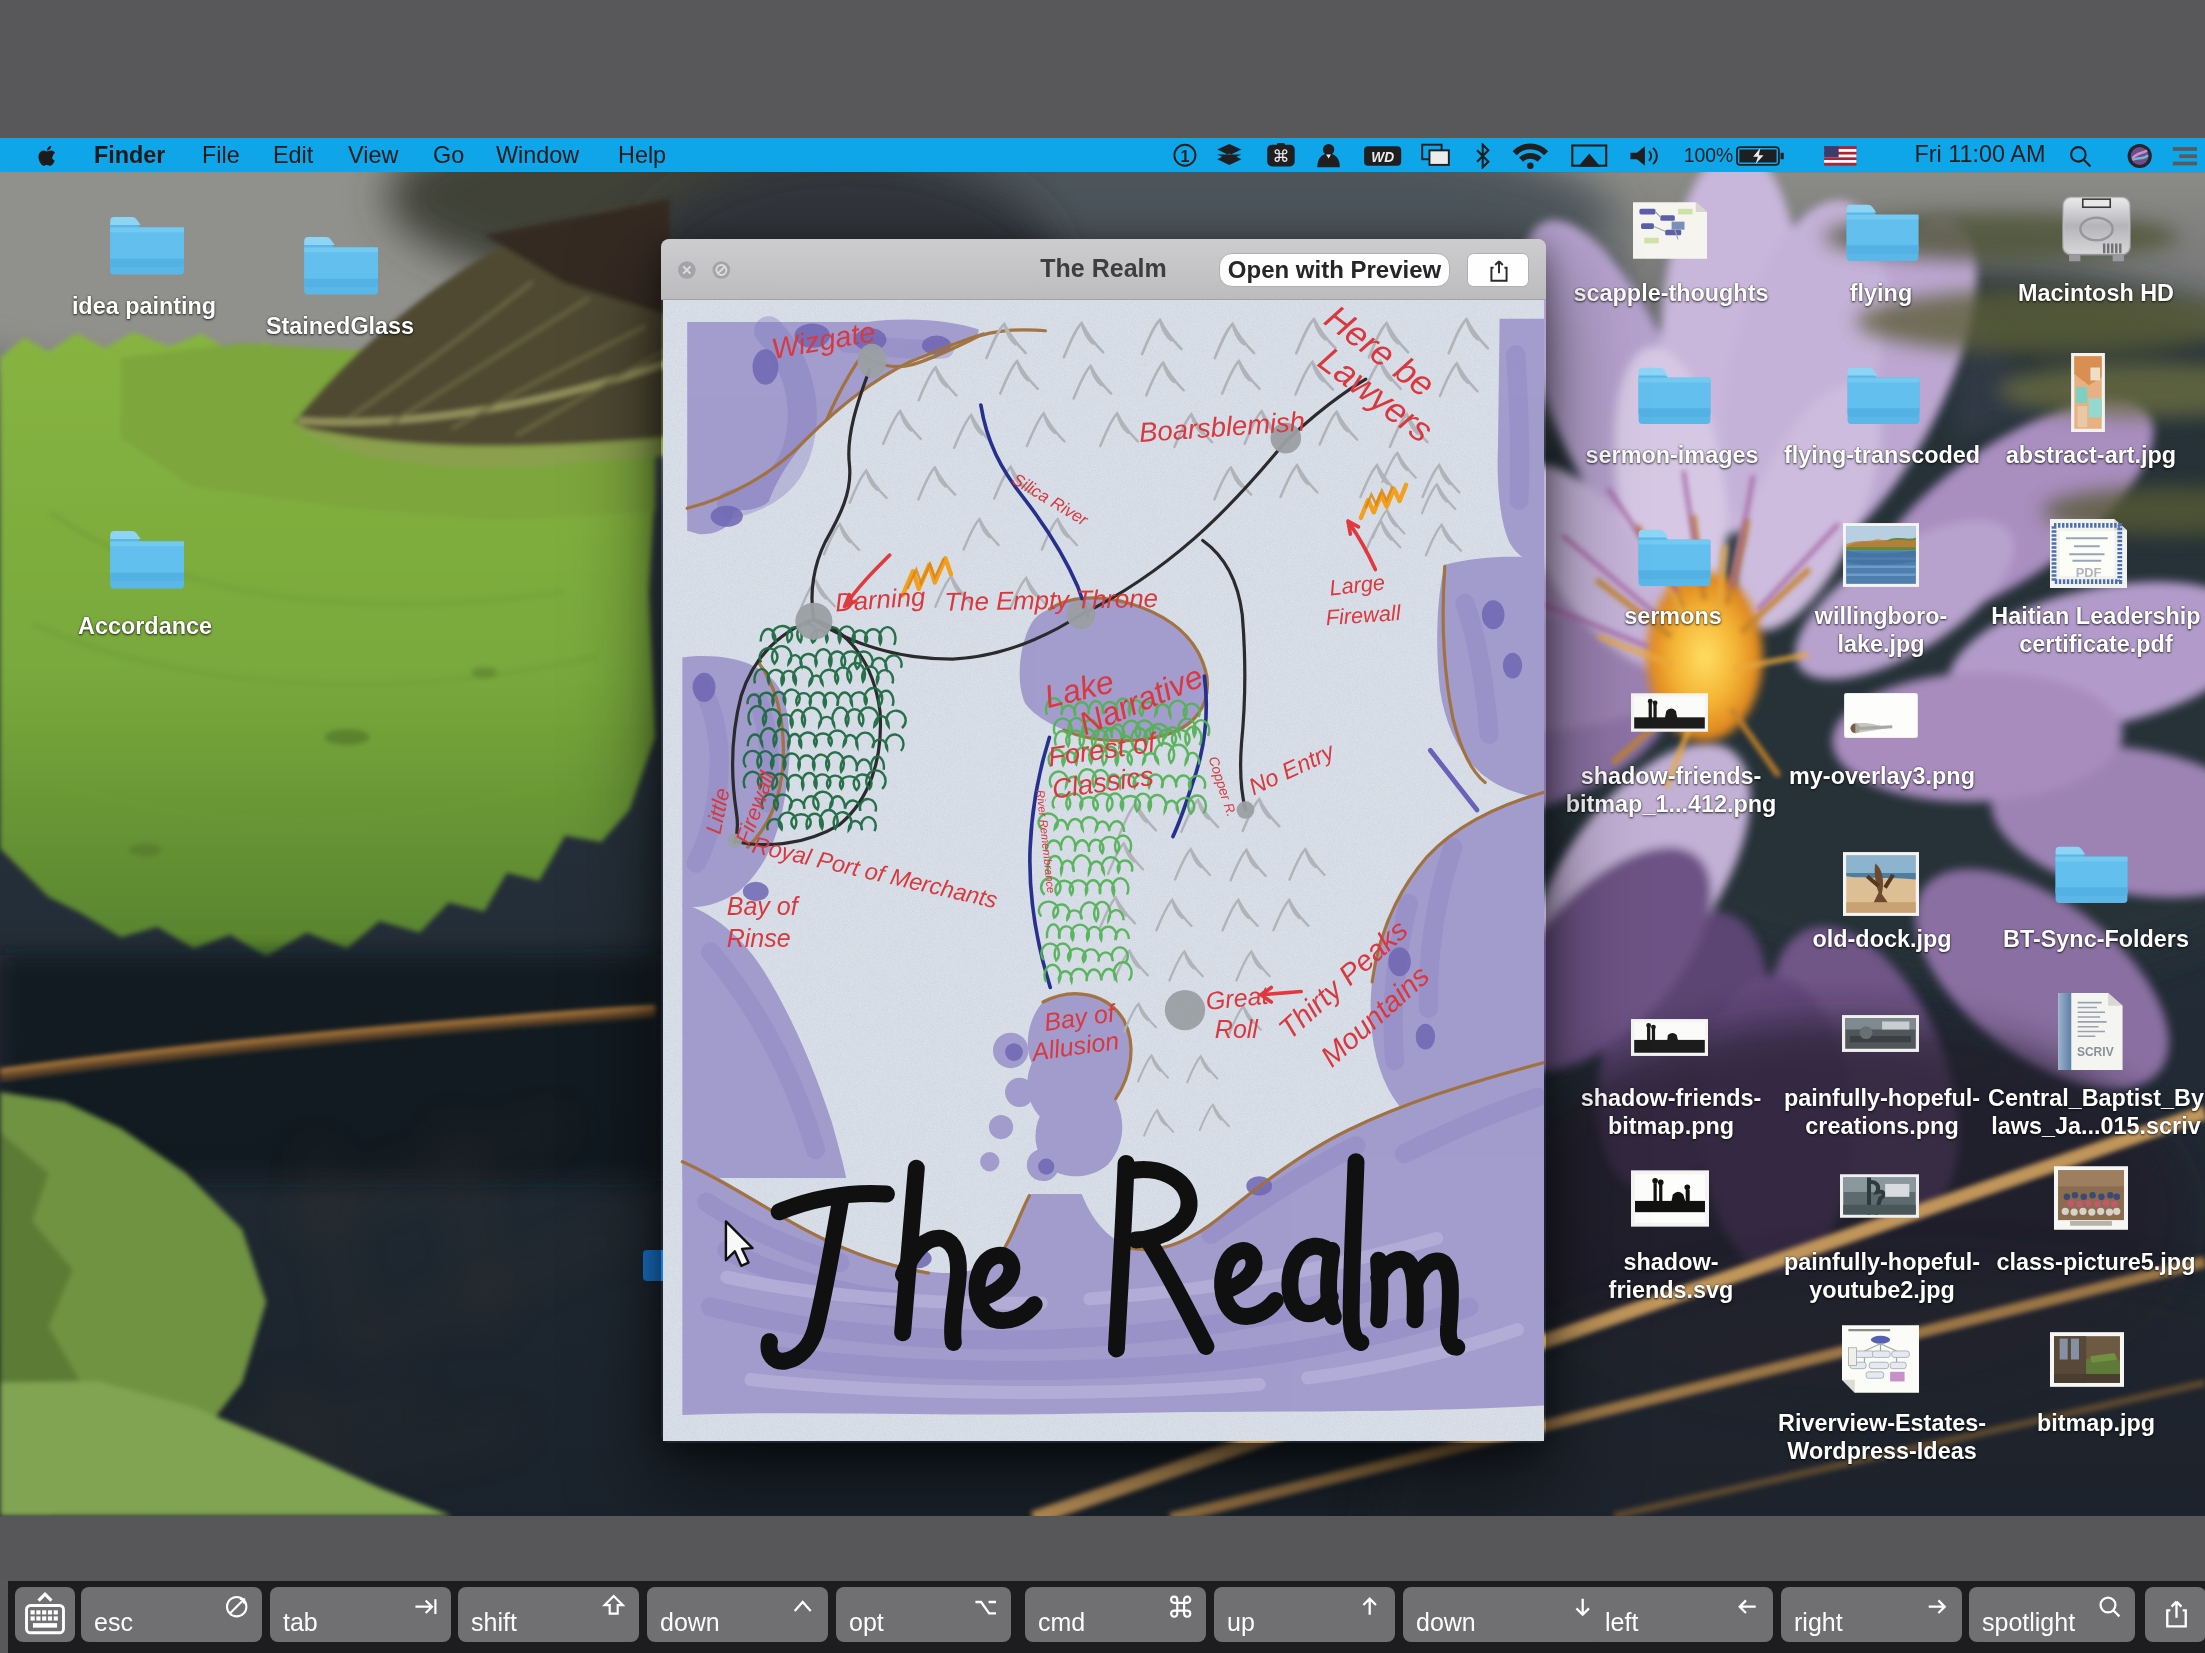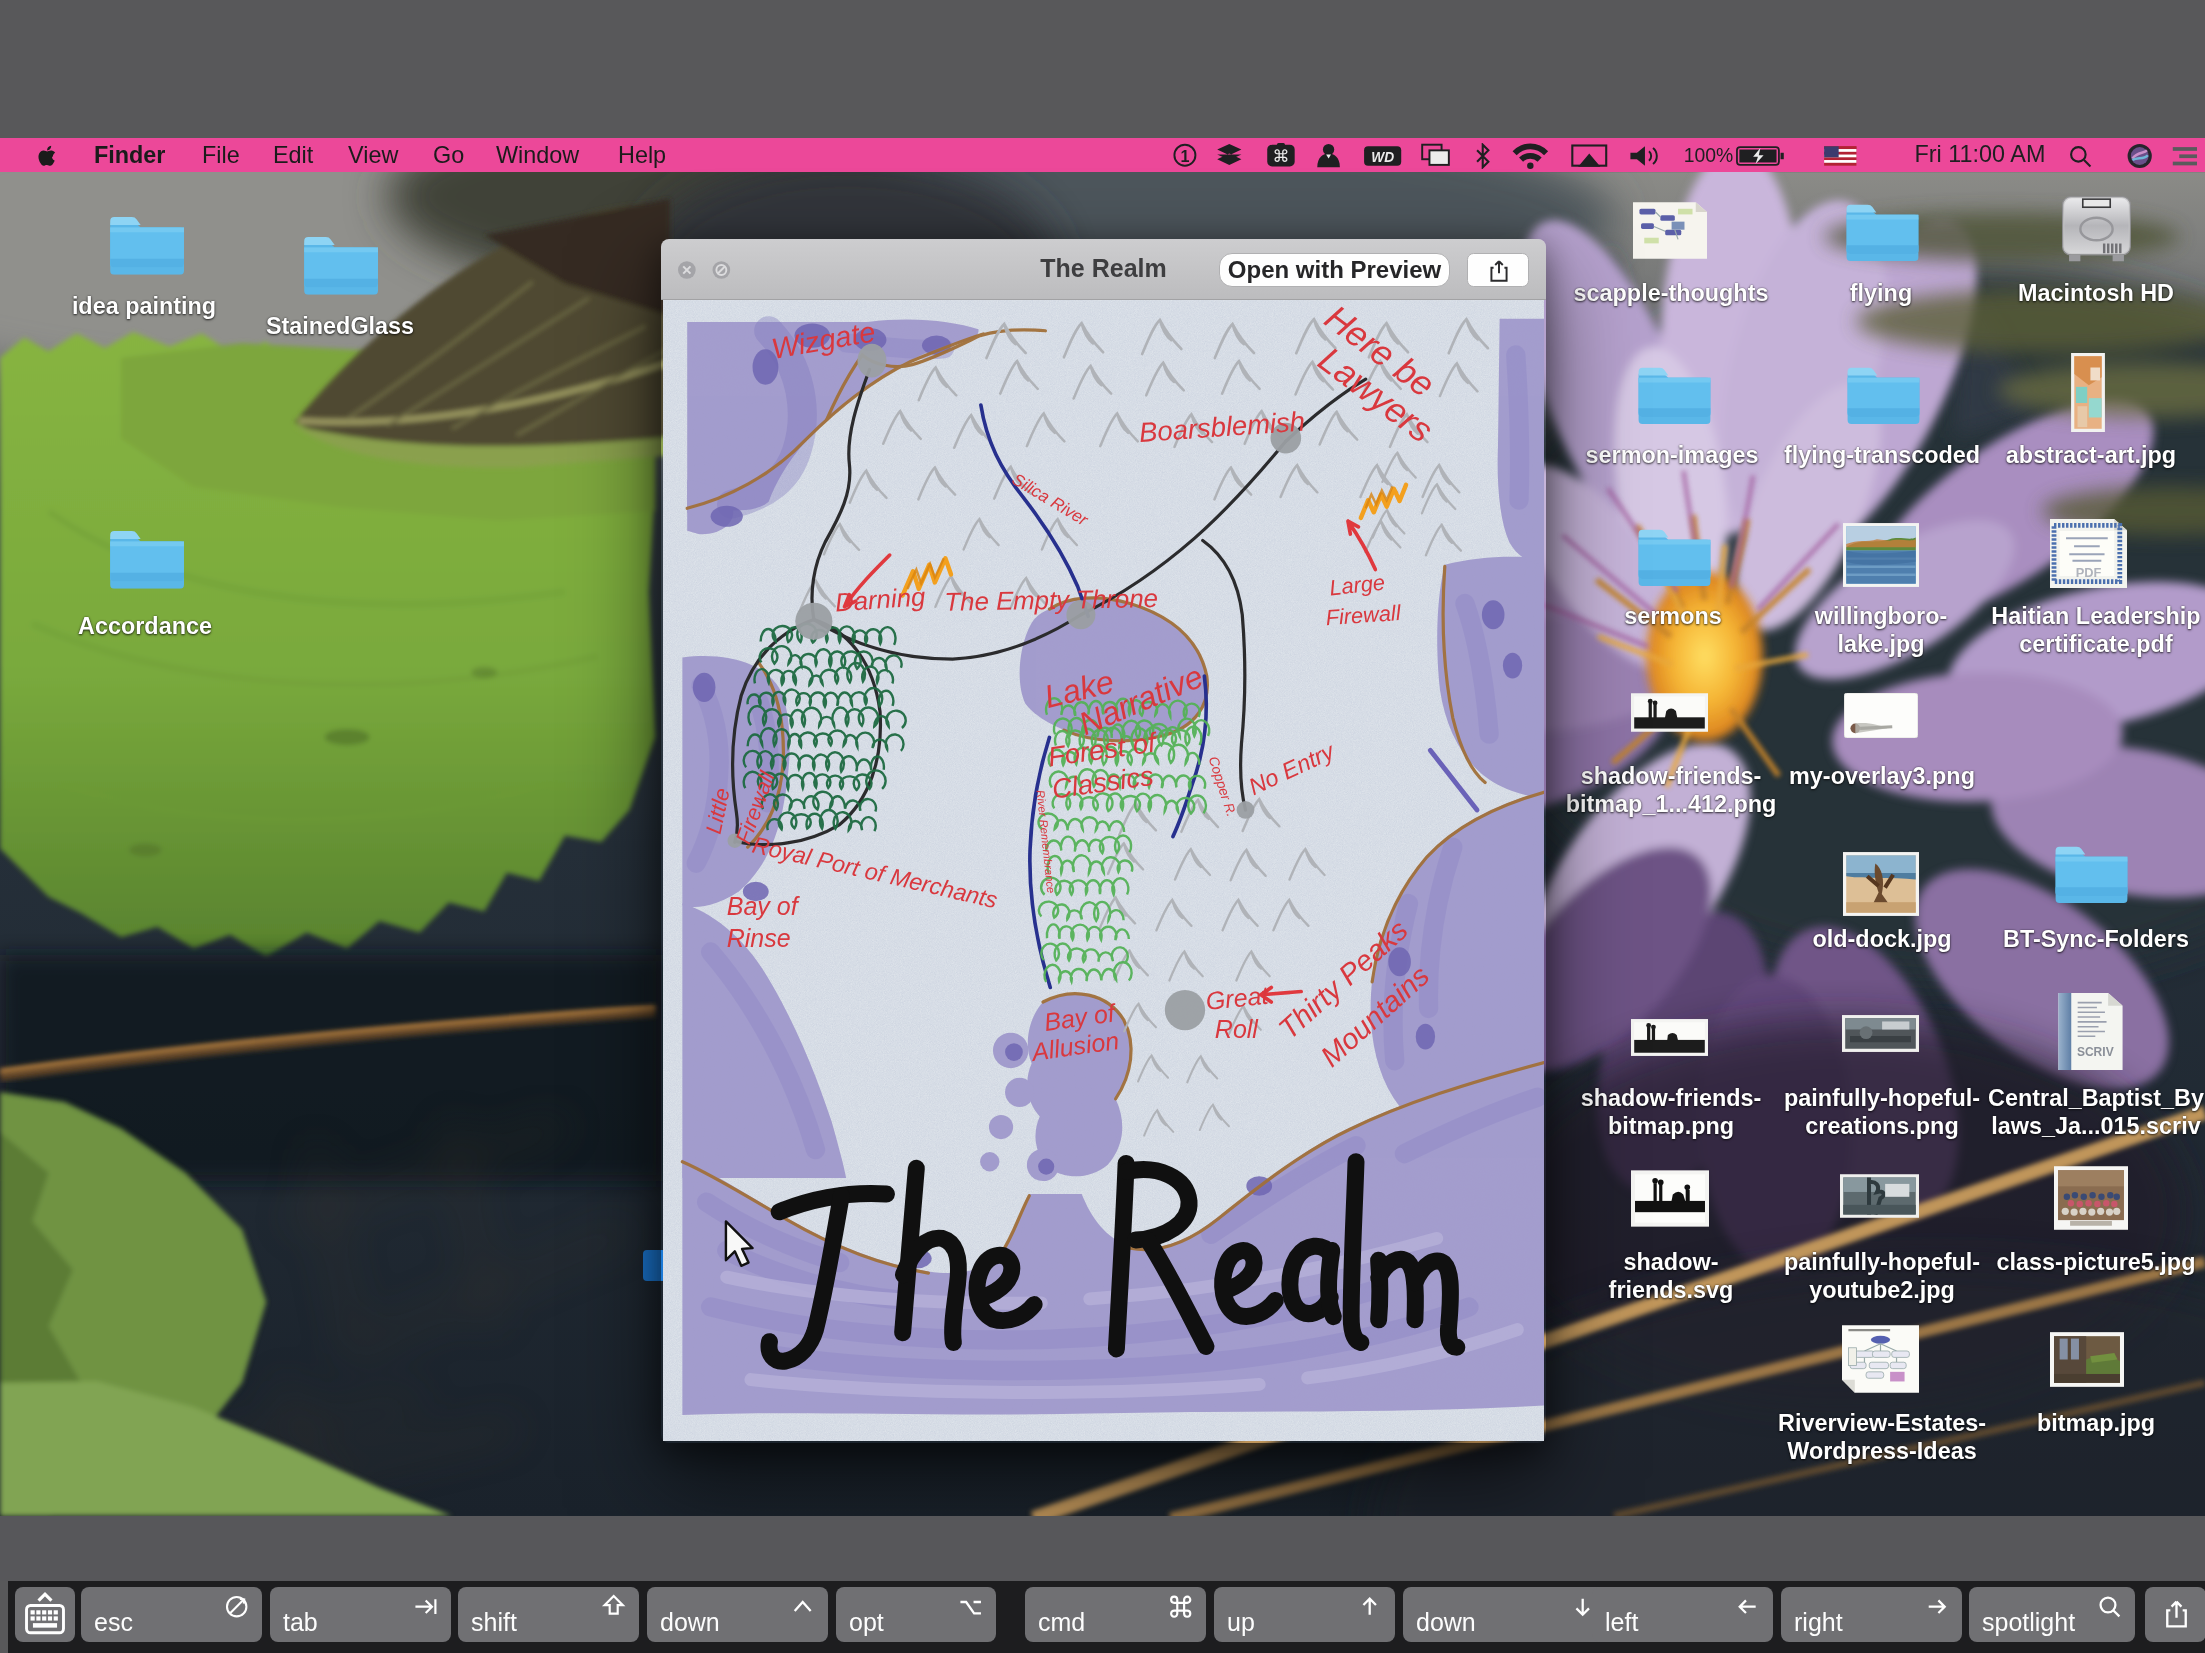--- a/index.html
+++ b/index.html
@@ -1,18 +1,18 @@
 <!DOCTYPE html>
 <html style="font-size:13px"><head>
 <meta charset="utf-8">
 <style>
   html,body{margin:0;padding:0;width:2205px;height:1653px;overflow:hidden;background:#58585a;}
   *{box-sizing:border-box;font-family:"Liberation Sans",sans-serif;}
   .abs{position:absolute;}
-  #menubar{position:absolute;left:0;top:138px;width:2205px;height:34px;background:#ec4899;color:#1b1b1b;font-size:23.4px;}
+  #menubar{position:absolute;left:0;top:138px;width:2205px;height:34px;background:#0ea5e9;color:#1b1b1b;font-size:23.4px;}
   .mi{position:absolute;top:0;height:34px;line-height:34px;}
   #wall{position:absolute;left:0;top:172px;width:2205px;height:1344px;overflow:hidden;background:#222b34;}
   .lbl{position:absolute;color:#fff;font-size:23.4px;font-weight:600;text-align:center;line-height:28px;
        text-shadow:0 0.8px 2.4px rgba(0,0,0,.75),0 0 1.6px rgba(0,0,0,.5);transform:translateX(-50%);white-space:pre;}
   .strip{position:absolute;left:0;top:1516px;width:2205px;height:65px;background:#57575a;}
   #keybar{position:absolute;left:0;top:1581px;width:2205px;height:72px;background:#1d1d1f;margin-left:8px;}
   .key{position:absolute;top:5.7px;height:55px;background:#707073;border-radius:8px;color:#fff;}
   .key .kt{position:absolute;left:13px;bottom:4.8px;font-size:25px;color:#fdfdfd;}
   #qlwin{position:absolute;left:661px;top:239px;width:885px;height:1204px;border-radius:8px;
          box-shadow:0 36px 89px rgba(0,0,0,.6),0 8px 32px rgba(0,0,0,.45);}
@@ -894,21 +894,21 @@
     <svg class="abs" style="right:11.3px;top:5.7px" width="27.4" height="27.4" viewBox="0 0 24 24">
         <path d="M12,3.5 L20,11.5 L15.5,11.5 L15.5,19 L8.5,19 L8.5,11.5 L4,11.5 Z" stroke="#fff" stroke-width="1.9" fill="none"></path>
       </svg>
   </div>
   <div class="key" style="left:639px;width:181px">
       <span class="kt">down</span>
     <svg class="abs" style="right:11.3px;top:7.3px" width="27.4" height="27.4" viewBox="0 0 24 24">
         <path d="M5,15 L12,7 L19,15" stroke="#fff" stroke-width="2" fill="none"></path>
       </svg>
   </div>
-  <div class="key" style="left:828px;width:160px">
+  <div class="key" style="left:828px;width:175px">
       <span class="kt">opt</span>
     <svg class="abs" style="right:11.3px;top:7.3px" width="27.4" height="27.4" viewBox="0 0 24 24">
         <path d="M3,7 L8,7 L15,17 L21,17 M14.5,7 L21,7" stroke="#fff" stroke-width="2" fill="none"></path>
       </svg>
   </div>
   <div class="key" style="left:1017px;width:181px">
       <span class="kt">cmd</span>
     <svg class="abs" style="right:11.3px;top:6.5px" width="27.4" height="27.4" viewBox="0 0 24 24">
         <path d="M9,9 L9,5.8 A2.7,2.7 0 1 0 6.3,8.6 L17.6,8.6 A2.7,2.7 0 1 0 15,5.8 L15,18.2 A2.7,2.7 0 1 0 17.7,15.4 L6.4,15.4 A2.7,2.7 0 1 0 9,18.2 Z" stroke="#fff" stroke-width="1.9" fill="none"></path>
       </svg>

